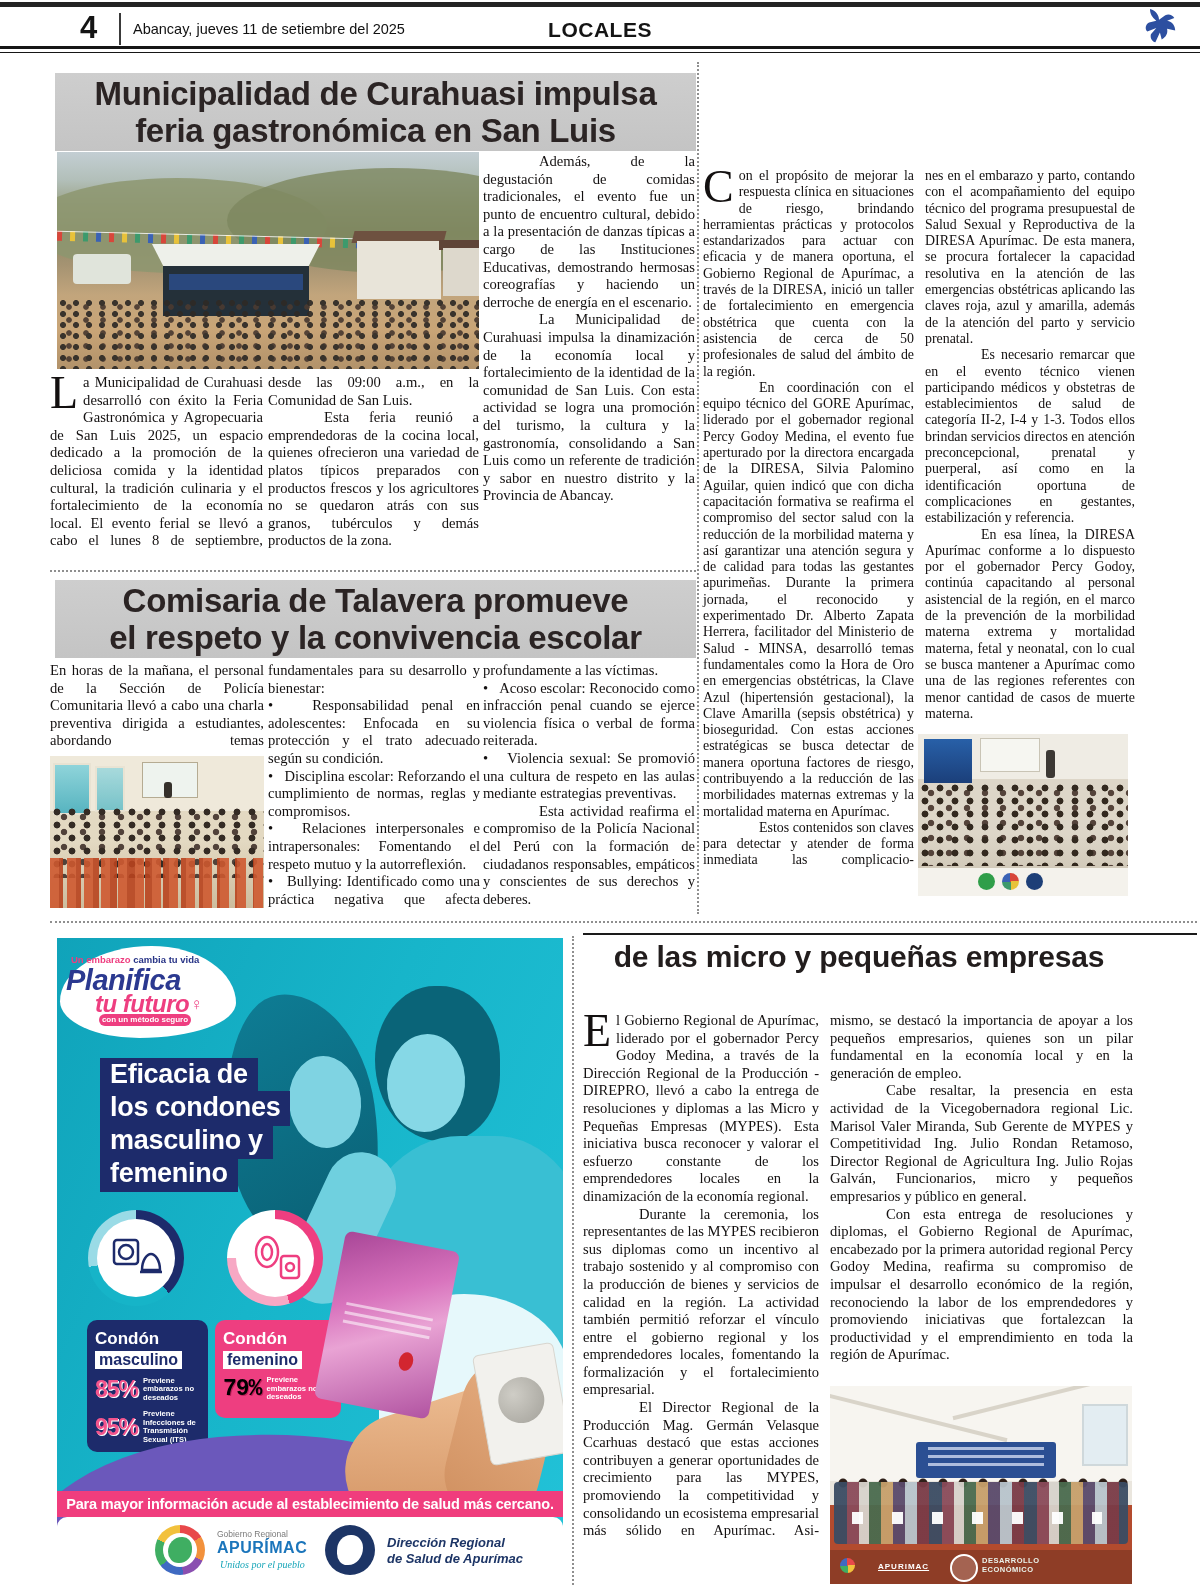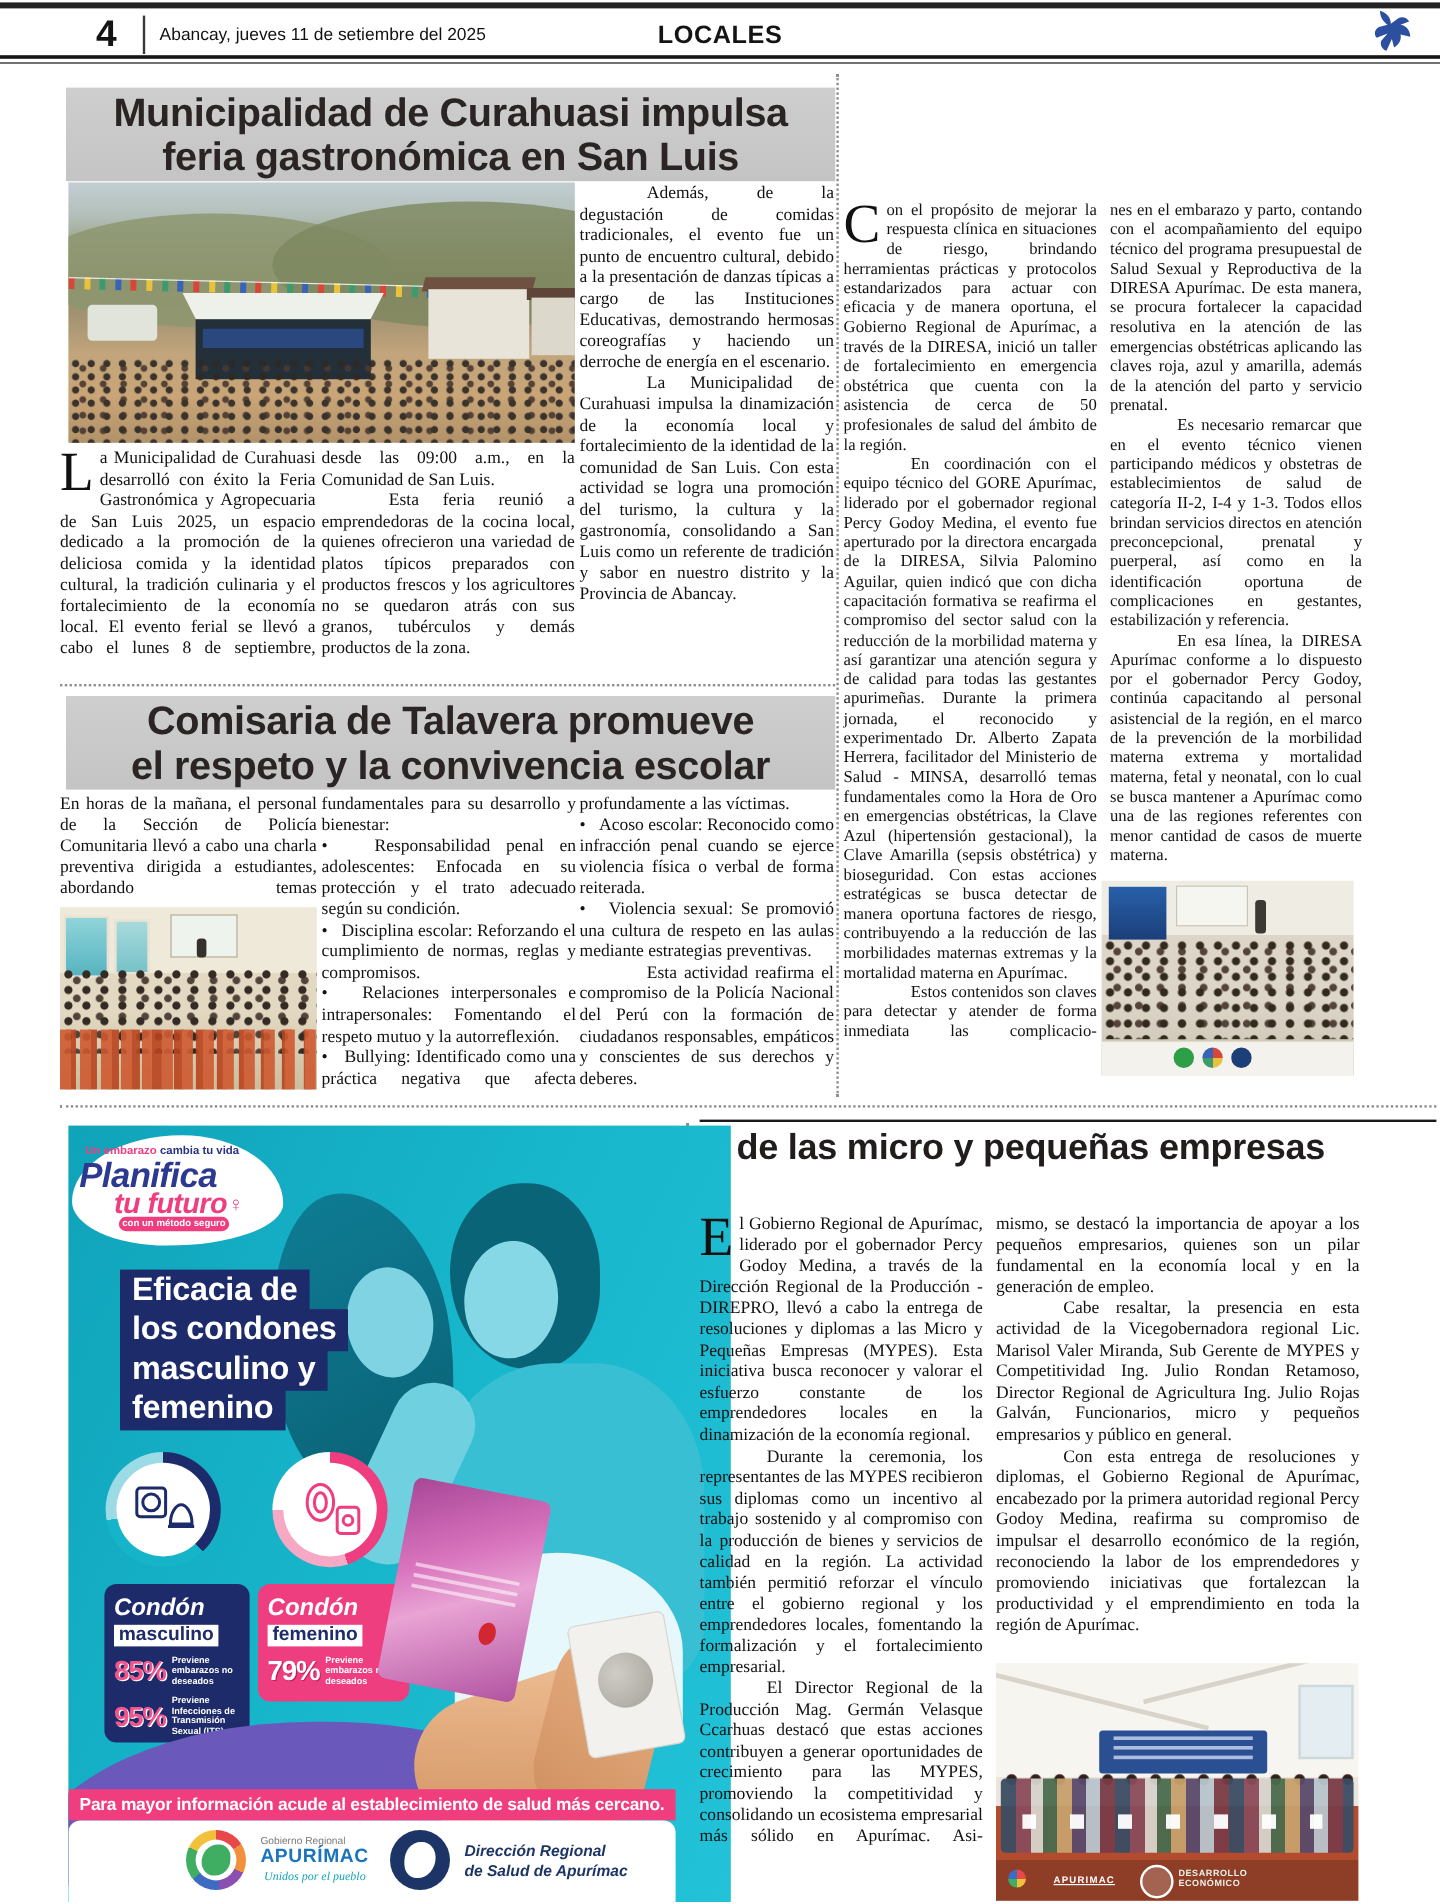--- a/index.html
+++ b/index.html
@@ -97,21 +97,21 @@
      background:repeating-radial-gradient(circle at 9px 7px,#2e2019 0 4px,transparent 5px 100%);background-size:20px 14px;}
   .ph4-dip{left:22px;top:126px;width:250px;height:12px;opacity:.95;
      background:repeating-linear-gradient(90deg,#ffffff 0 11px,transparent 11px 40px);}
   .ph4-logos{left:0;top:164px;width:302px;height:34px;background:rgba(30,20,15,.25);}
   .ph4-mark{left:10px;top:172px;width:15px;height:15px;border-radius:50%;
      background:conic-gradient(#e8484a 0 25%,#f2c13c 25% 50%,#3fae62 50% 75%,#3f6ac2 75% 100%);}
   .ph4-brandtxt{left:48px;top:176px;font-size:8px;font-weight:700;color:#fff;letter-spacing:1px;text-decoration:underline;}
   .ph4-badge{left:120px;top:168px;width:24px;height:24px;border-radius:50%;border:2px solid #fff;background:rgba(255,255,255,.2);}
   .ph4-bt{left:152px;top:170px;font-size:7.5px;font-weight:700;color:#eaf2ea;line-height:9px;letter-spacing:.5px;}
   
-  .ad{position:absolute;left:57px;top:938px;width:552px;height:647px;overflow:hidden;
+  .ad{position:absolute;left:57px;top:938px;width:506px;height:647px;overflow:hidden;
       background:linear-gradient(115deg,#10a3ba 0%,#17b5ca 45%,#22c2d8 100%);}
   .ad-hair1{position:absolute;left:170px;top:55px;width:150px;height:270px;background:linear-gradient(160deg,#0e7d95,#0a5e72);
       border-radius:46% 54% 42% 58%/55% 45% 55% 45%;transform:rotate(-8deg);}
   .ad-face1{position:absolute;left:232px;top:118px;width:72px;height:92px;background:#7fd3e2;border-radius:50%;transform:rotate(-6deg);}
   .ad-head2{position:absolute;left:318px;top:48px;width:125px;height:155px;background:#0a6478;border-radius:50% 50% 45% 55%;}
   .ad-face2{position:absolute;left:330px;top:96px;width:78px;height:98px;background:#86d8e6;border-radius:50%;transform:rotate(5deg);}
   .ad-body2{position:absolute;left:300px;top:198px;width:230px;height:270px;background:#39bfd3;border-radius:45% 40% 20% 30%;}
   .ad-arm{position:absolute;left:250px;top:210px;width:70px;height:160px;background:#6fd0df;border-radius:40px;transform:rotate(25deg);}
   .ad-sheet{position:absolute;left:322px;top:356px;width:190px;height:150px;background:#e6f8fb;border-radius:45% 55% 0 0;}
   .ad-blob{position:absolute;left:3px;top:8px;width:176px;height:92px;background:#ffffff;
@@ -126,26 +126,26 @@
   .ad-chip{position:absolute;left:43px;background:#1d2b6b;color:#ffffff;font-weight:700;font-size:27px;
       padding:1px 10px 3px 10px;white-space:nowrap;letter-spacing:-.3px;}
   .ad-circ{position:absolute;width:96px;height:96px;border-radius:50%;}
   .ad-circ .inner{position:absolute;left:9px;top:9px;width:78px;height:78px;border-radius:50%;background:#ffffff;}
   .ad-circ svg{position:absolute;left:22px;top:22px;}
   .c1{background:conic-gradient(#1d2b6b 0 38%,#16b4c8 38% 72%,#9adbe6 72% 100%);}
   .c2{background:conic-gradient(#ee3e80 0 45%,#f7a8c4 45% 75%,#ffffff 75% 100%);}
   .ad-card{position:absolute;border-radius:10px;padding:9px 8px;}
   .card-navy{left:30px;top:382px;width:105px;height:114px;background:#1d2b6b;}
   .card-pink{left:158px;top:382px;width:110px;height:80px;background:#ee3e80;}
-  .card-t1{color:#fff;font-weight:700;font-size:20px;font-style:italic;}
+  .card-t1{color:#fff;font-weight:700;font-size:17px;}
   .card-chip{display:inline-block;background:#fff;font-weight:700;font-size:16px;padding:0 4px;margin-top:2px;}
   .card-navy .card-chip{color:#1d2b6b;} .card-pink .card-chip{color:#1d2b6b;}
   .stat{display:flex;align-items:center;margin-top:7px;}
   .stat .pct{font-size:23px;font-weight:700;letter-spacing:-1px;}
-  .card-navy .pct{color:#f2548c;text-shadow:1px 1px 0 #fff;} .card-pink .pct{color:#ffffff;text-shadow:1px 1px 0 #c21f5c;}
+  .card-navy .pct{color:#f2548c;text-shadow:1px 1px 0 #fff;} .card-pink .pct{color:#000000;text-shadow:1px 1px 0 #c21f5c;font-family:Liberation Mono, monospace;}
   .stat .stx{font-size:7.6px;line-height:8.6px;color:#fff;font-weight:700;padding-left:5px;}
   .ad-wave{position:absolute;left:-40px;top:498px;width:430px;height:120px;background:#6b58bb;
       border-radius:48% 52% 0 0/90% 70% 0 0;transform:rotate(-5deg);}
   .ad-hand1{position:absolute;left:286px;top:462px;width:205px;height:115px;background:linear-gradient(20deg,#d1905f,#efc096);
       border-radius:60px;transform:rotate(-18deg);}
   .ad-hand2{position:absolute;left:396px;top:420px;width:95px;height:165px;background:linear-gradient(200deg,#e8b185,#cf8f5f);
       border-radius:48px;transform:rotate(14deg);}
   .ad-packet{position:absolute;left:272px;top:302px;width:116px;height:170px;border-radius:7px;transform:rotate(11deg);
       background:linear-gradient(155deg,#a84697 0%,#d873bd 35%,#e9a3d4 55%,#b153a1 100%);}
   .ad-packet i{display:block;height:3px;background:rgba(255,255,255,.55);margin:6px 14px 0 14px;}

